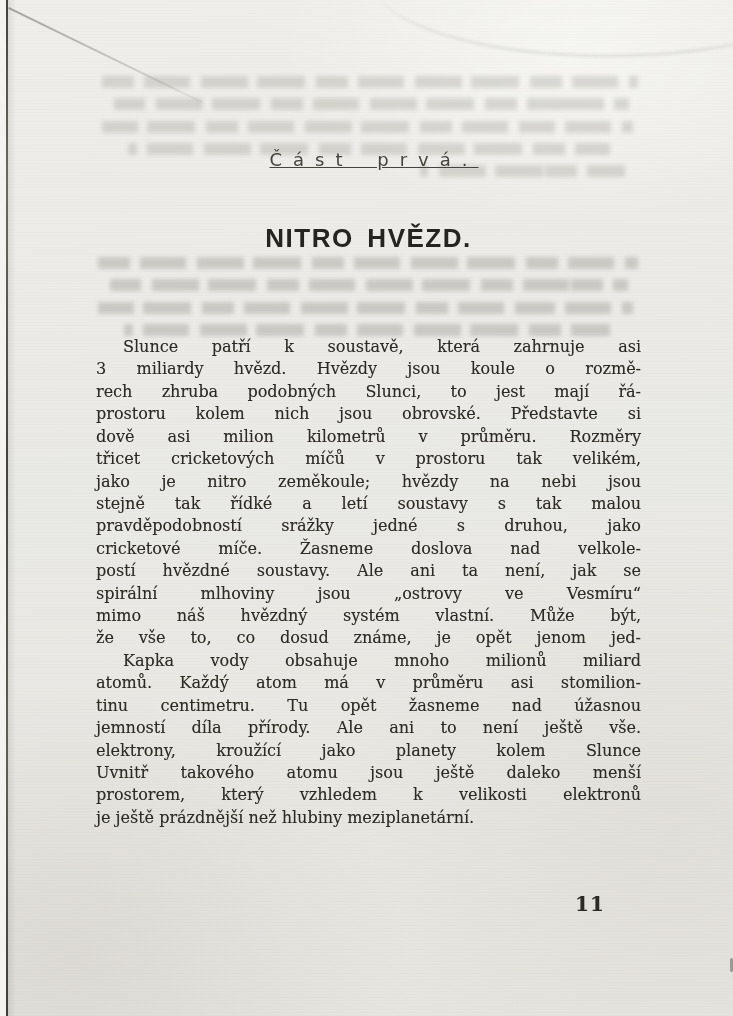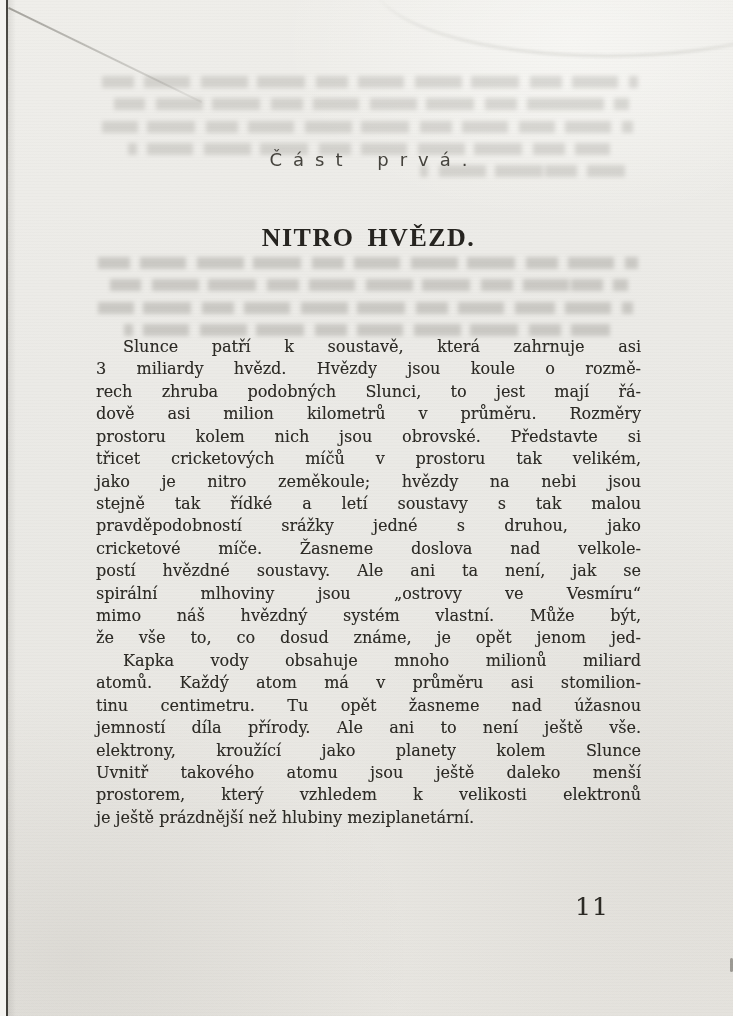--- a/index.html
+++ b/index.html
@@ -61,43 +61,44 @@
   .bleed-line:nth-child(4) { background-position: -23px 0;  margin-left: 26px;  width: 90%; }
   .bleed-line:nth-child(5) { background-position: -80px 0;  margin-left: 318px; width: 205px; }
 
   .section-title {
     position: absolute; left: 96px; top: 149px; width: 545px;
     text-align: center; text-indent: 11px;
     font-family: "DejaVu Sans", "Liberation Sans", sans-serif;
     font-size: 18px; font-weight: 400;
     letter-spacing: 11px; word-spacing: 7px;
     color: #45433d;
+    text-decoration: underline;
   }
 
   .chapter-title {
     position: absolute; left: 96px; top: 223px; width: 545px;
     text-align: center;
-    font-family: Liberation Serif, serif;
+    font-family: Liberation Sans, sans-serif;
     font-size: 26px; font-weight: 700;
     letter-spacing: 1.5px; word-spacing: 5px;
     color: #262420;
   }
 
   .body-text {
     position: absolute; left: 96px; top: 336px; width: 545px;
     font-size: 16px; line-height: 22.42px;
     text-shadow: 0.2px 0.2px 0 rgba(44,42,37,0.35);
   }
   .tline { text-align: justify; text-align-last: justify; }
   .tline.first { text-indent: 27px; }
   .tline.last  { text-align-last: left; }
 
   .page-number {
     position: absolute; left: 575px; top: 892px;
-    font-size: 25px; font-weight: 400; letter-spacing: 1px;
+    font-size: 20px; font-weight: 700; letter-spacing: 1px;
     color: #2c2a25;
     text-shadow: 0.2px 0.2px 0 rgba(44,42,37,0.35);
   }
 </style>
 </head>
 <body>
 
 <div class="scan">
 
   <div class="grain"></div>
@@ -127,22 +128,22 @@
 
   <div class="section-title">Část prvá.</div>
 
   <div class="chapter-title">NITRO HVĚZD.</div>
 
   <div class="body-text">
     <div class="para">
         <div class="tline first">Slunce patří k soustavě, která zahrnuje asi</div>
         <div class="tline">3 miliardy hvězd. Hvězdy jsou koule o rozmě-</div>
         <div class="tline">rech zhruba podobných Slunci, to jest mají řá-</div>
+        <div class="tline">prostoru kolem nich jsou obrovské. Představte si</div>
         <div class="tline">dově asi milion kilometrů v průměru. Rozměry</div>
-        <div class="tline">prostoru kolem nich jsou obrovské. Představte si</div>
         <div class="tline">třicet cricketových míčů v prostoru tak velikém,</div>
         <div class="tline">jako je nitro zeměkoule; hvězdy na nebi jsou</div>
         <div class="tline">stejně tak řídké a letí soustavy s tak malou</div>
         <div class="tline">pravděpodobností srážky jedné s druhou, jako</div>
         <div class="tline">cricketové míče. Žasneme doslova nad velkole-</div>
         <div class="tline">postí hvězdné soustavy. Ale ani ta není, jak se</div>
         <div class="tline">spirální mlhoviny jsou „ostrovy ve Vesmíru“</div>
         <div class="tline">mimo náš hvězdný systém vlastní. Může být,</div>
         <div class="tline">že vše to, co dosud známe, je opět jenom jed-</div>
       </div>

